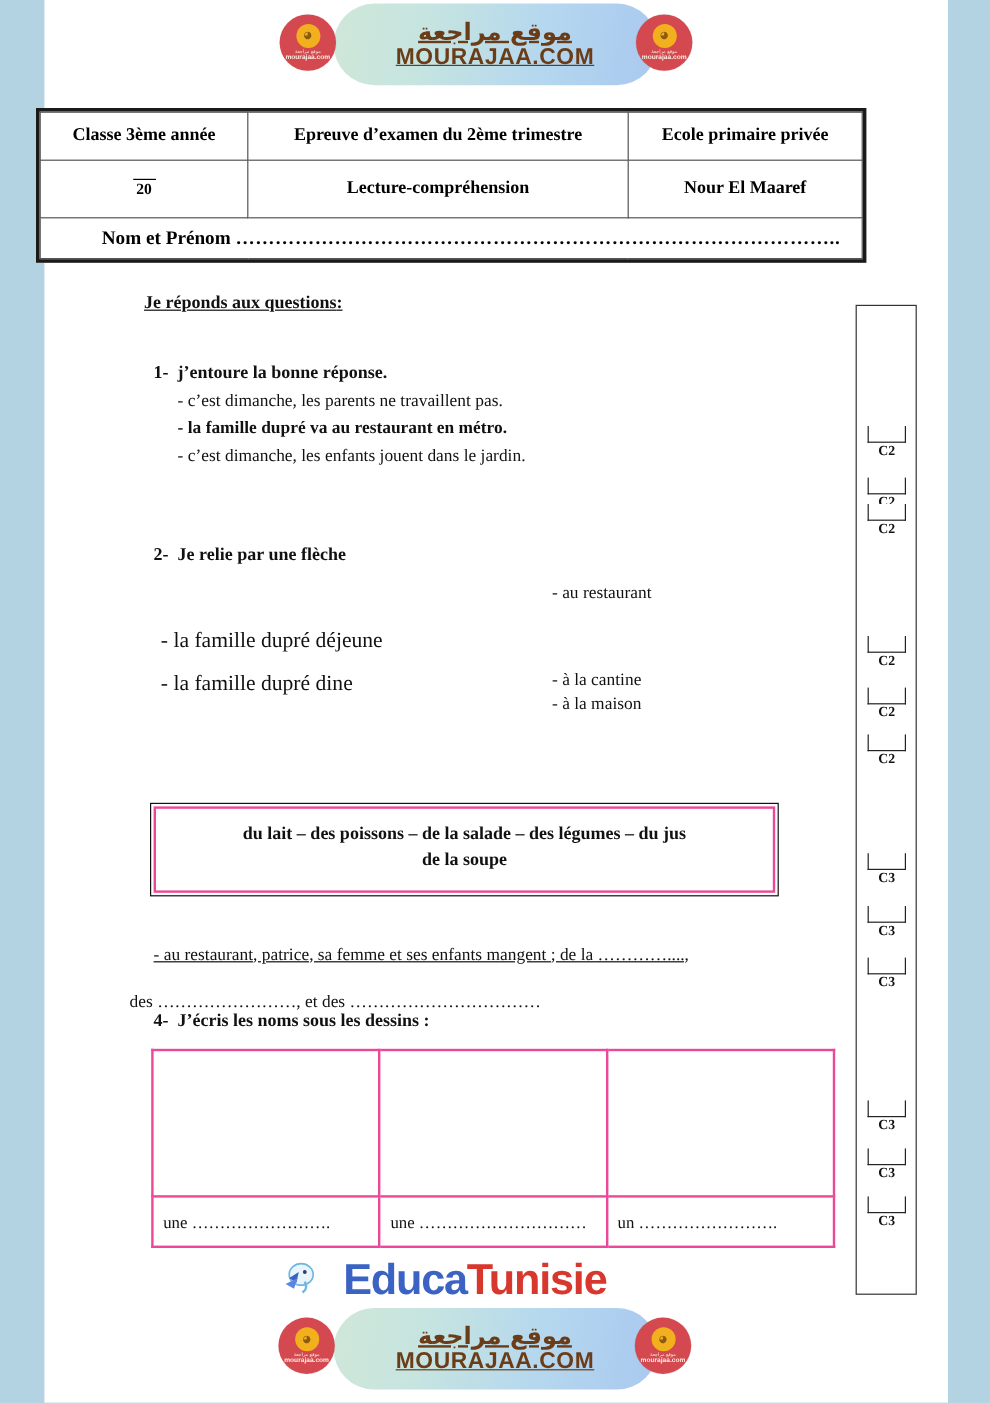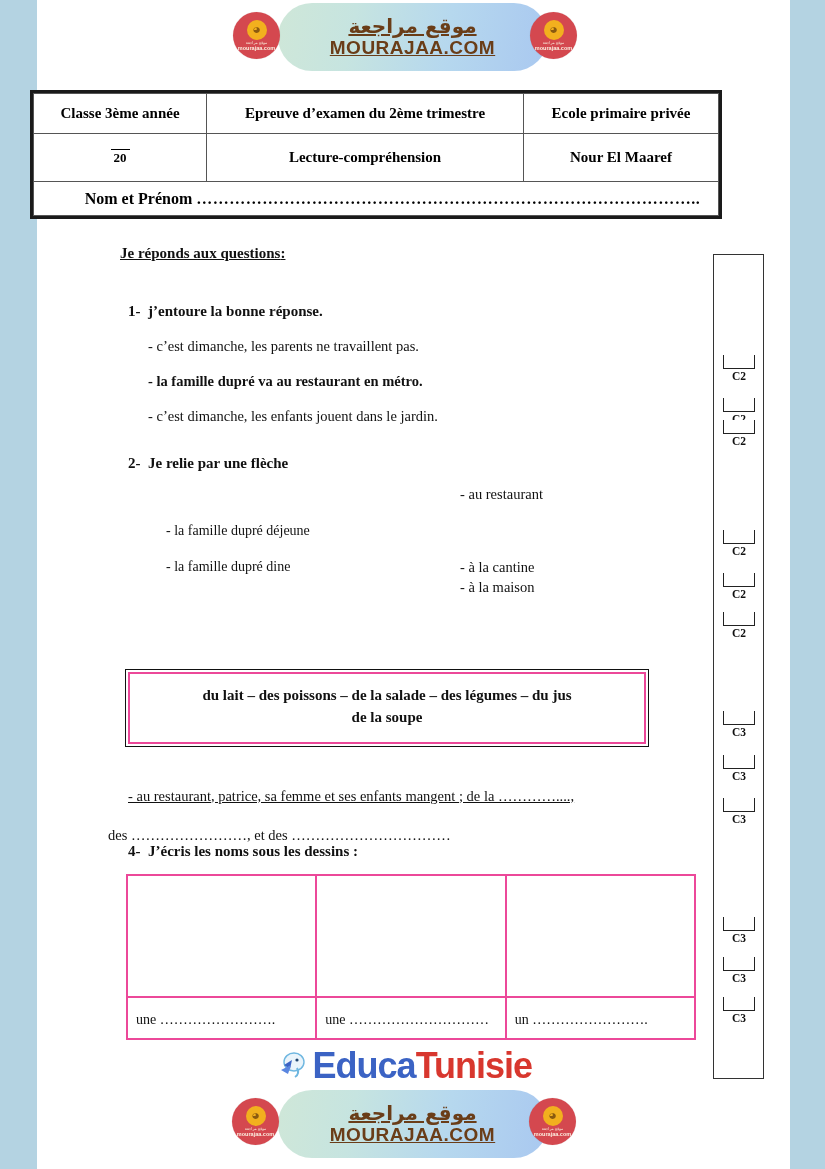--- a/index.html
+++ b/index.html
@@ -94,23 +94,22 @@
     font-size: 5.5px; color: #fbeee0; font-weight: bold;
     font-family: "Liberation Sans", sans-serif; line-height: 1;
   }
 
   
   #edu-logo {
     position: absolute;
     left: 232px; top: 1048px;
     width: 300px; height: 46px;
     z-index: 35;
-    display: flex; align-items: flex-start; gap: 4px;
+    display: flex; align-items: flex-start; gap: 20px;
     overflow: hidden;
-    justify-content: flex-end;
   }
   #edu-bird { width: 34px; height: 34px; position: relative; flex: 0 0 auto; margin-top: 1px; }
   #edu-wordmark {
     font-family: "Liberation Sans", sans-serif;
     font-weight: bold; font-size: 36px; line-height: 1;
     letter-spacing: -1px; white-space: nowrap;
   }
   .edu-blue { color: #3b63c4; }
   .edu-red  { color: #d8372e; }
 
@@ -161,25 +160,25 @@
     font-size: 15px; font-weight: bold;
     margin-left: 128px;
   }
   .ex-item {
     font-size: 14.5px;
     margin-left: 148px;
   }
   .ex-item.bold { font-weight: bold; }
 
   .q1 { position: absolute; left: 0; top: 58px; width: 700px; }
-  .q1 .ex-item { margin-top: 18px; }
+  .q1 .ex-item { margin-top: 6px; }
 
   .q2 { position: absolute; left: 0; top: 210px; width: 700px; }
   .match-grid { position: relative; height: 150px; margin-top: 14px; }
-  .match-left  { position: absolute; font-size: 14px; margin-left: 32px; }
+  .match-left  { position: absolute; font-size: 18px; }
   .match-right { position: absolute; font-size: 14.5px; left: 460px; }
 
   .q3 { position: absolute; left: 0; top: 415px; width: 700px; }
   #word-box {
     margin: 12px 0 0 128px;
     width: 518px;
     border: 2px solid #ec4899;
     outline: 1px solid #111;
     outline-offset: 2px;
     padding: 11px 14px 13px;

